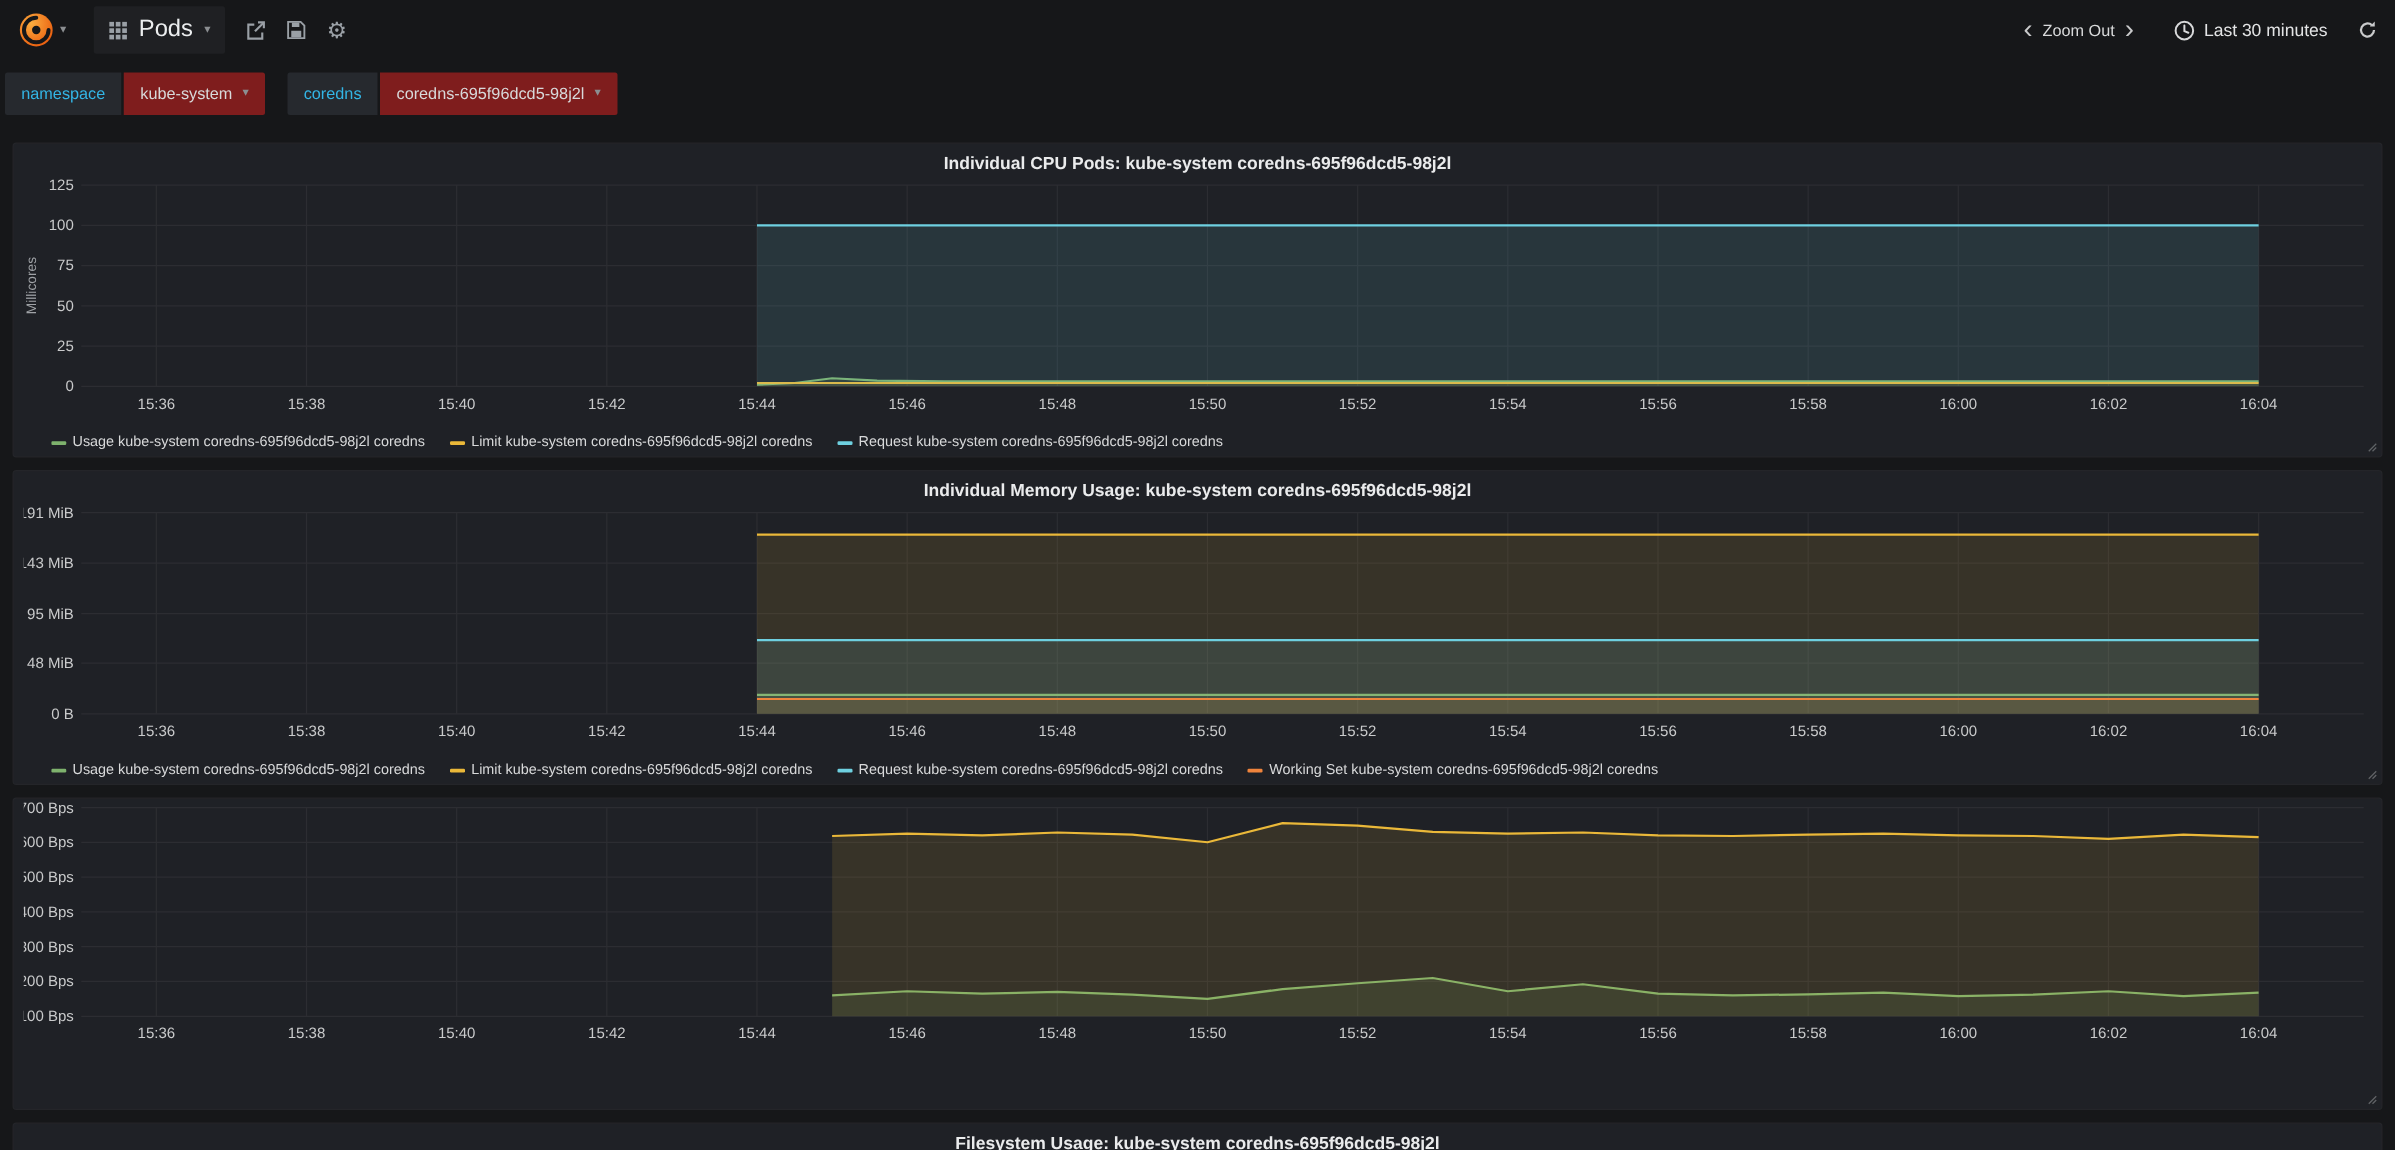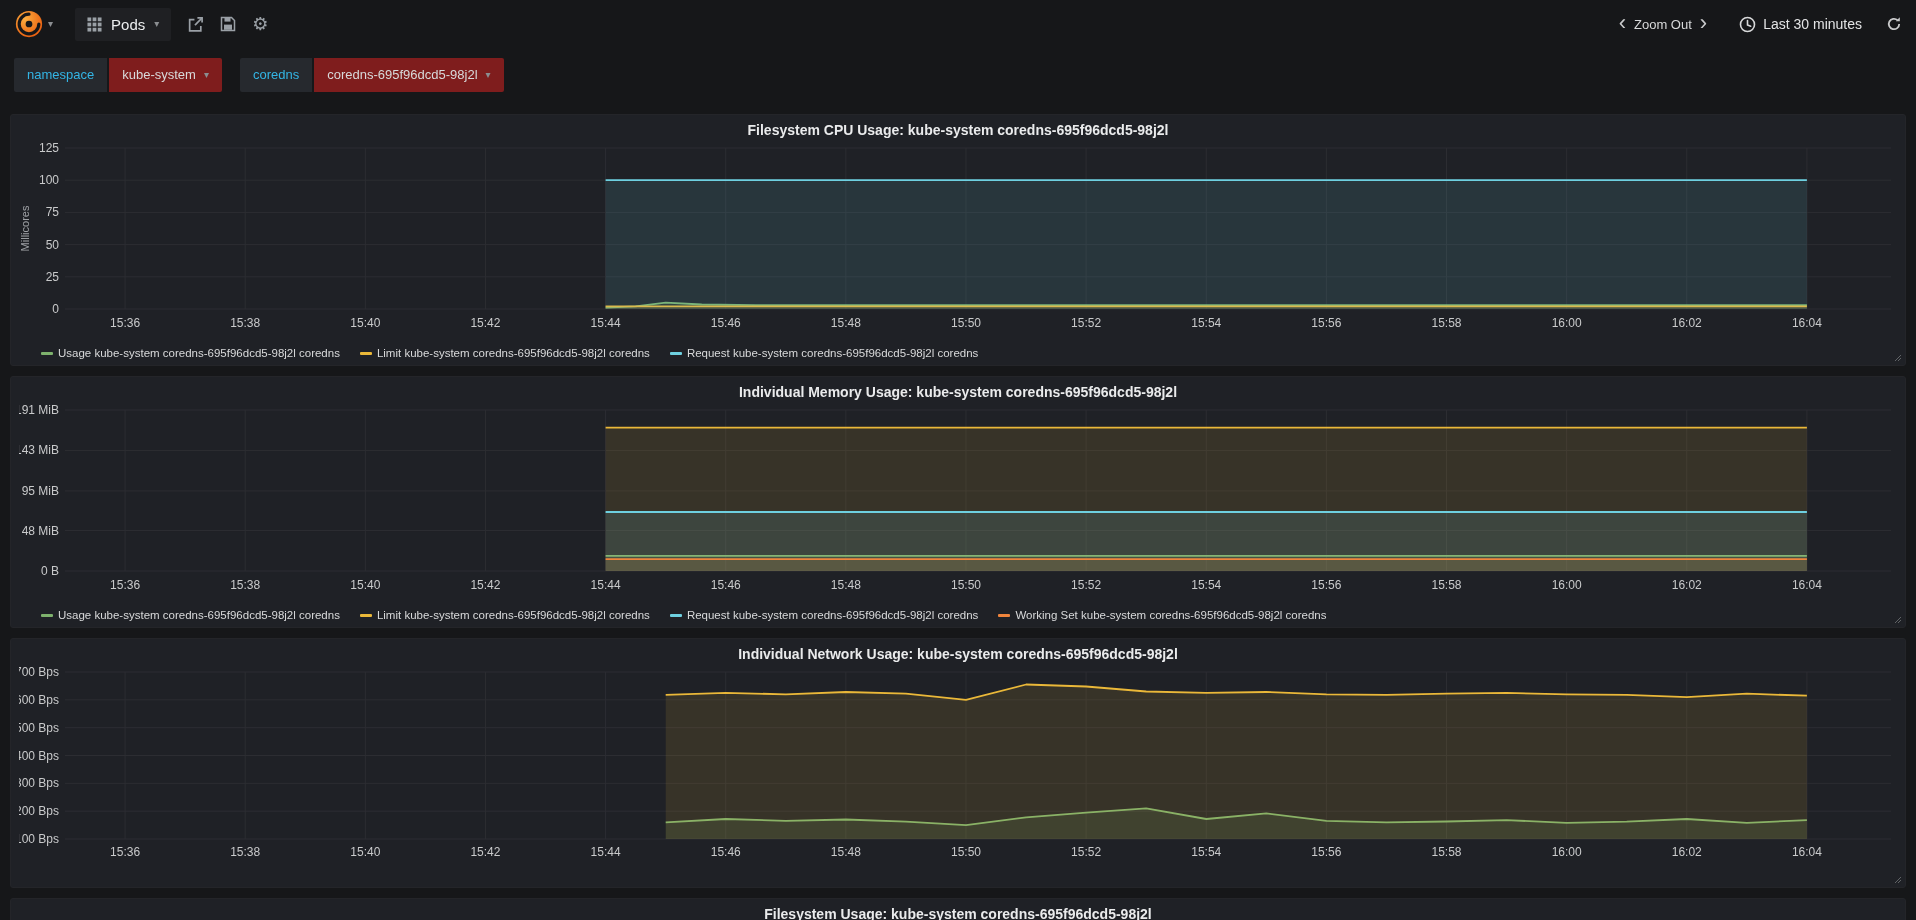--- a/index.html
+++ b/index.html
@@ -10,32 +10,32 @@
     position:relative;
   }
   svg{font-family:"Liberation Sans",sans-serif;}
 
   
   .navbar{height:48px;display:flex;align-items:center;padding:0 14px;background:#161719;}
   .logo-group{display:flex;align-items:center;gap:4px;cursor:pointer;}
   .caret{color:#8b8e91;font-size:10px;line-height:1;}
   .dash-title{display:flex;align-items:center;gap:9px;margin-left:22px;background:#1f2023;
     padding:8px 12px;border-radius:2px;cursor:pointer;}
-  .dash-title .title{color:#eceeef;font-size:15px;font-weight:500;}
+  .dash-title .title{color:#eceeef;font-size:19px;font-weight:500;}
   .nav-icon{margin-left:16px;display:flex;align-items:center;color:#9aa0a6;cursor:pointer;}
   .nav-icon .glyph{font-size:18px;line-height:1;color:#9aa0a6;}
   .spacer{flex:1;}
   .chev{font-size:22px;color:#c9cacb;padding:0 6px;cursor:pointer;line-height:1;margin-top:-3px;}
   .zoom-out{font-size:13px;color:#d8d9da;cursor:pointer;padding:0 2px;}
   .time-picker{display:flex;align-items:center;gap:7px;margin-left:26px;cursor:pointer;}
   .time-picker .label{font-size:14px;font-weight:500;color:#e3e4e5;}
   .refresh-btn{margin-left:24px;}
 
   
-  .submenu{display:flex;gap:18px;padding:10px 14px;}
+  .submenu{display:flex;gap:18px;padding:10px 4px;}
   .var-group{display:flex;}
   .var-label{background:#26292e;color:#33b5e5;font-size:13px;line-height:34px;padding:0 13px;
     border-radius:2px 0 0 2px;margin-right:2px;}
   .var-value{background:#7f1d1d;color:#d8d9da;font-size:13px;line-height:34px;padding:0 13px;
     border-radius:0 2px 2px 0;cursor:pointer;display:flex;align-items:center;gap:8px;}
 
   
   .dashboard{padding:12px 10px 0;position:relative;}
   .panel{background:#1f2126;border:1px solid #242529;border-radius:3px;margin-bottom:10px;
     padding:2px 8px 0;position:relative;box-sizing:border-box;}
@@ -143,21 +143,21 @@
     <span class="var-value">
       <span>coredns-695f96dcd5-98j2l</span>
       <span class="caret">▾</span>
     </span>
   </div>
 </div>
 
 <div class="dashboard">
 
   <div class="panel h1">
-    <div class="panel-title">Filesystem CPU Usage: kube-system coredns-695f96dcd5-98j2l</div>
+    <div class="panel-title">Individual CPU Pods: kube-system coredns-695f96dcd5-98j2l</div>
     <svg class="chart" width="1880" height="200">
         <line x1="106.06578947368425" x2="106.06578947368425" y1="5" y2="166" class="grid"></line>
         <text x="106.06578947368425" y="184" class="xlab" text-anchor="middle">15:36</text>
         <line x1="226.19736842105277" x2="226.19736842105277" y1="5" y2="166" class="grid"></line>
         <text x="226.19736842105277" y="184" class="xlab" text-anchor="middle">15:38</text>
         <line x1="346.32894736842127" x2="346.32894736842127" y1="5" y2="166" class="grid"></line>
         <text x="346.32894736842127" y="184" class="xlab" text-anchor="middle">15:40</text>
         <line x1="466.46052631578976" x2="466.46052631578976" y1="5" y2="166" class="grid"></line>
         <text x="466.46052631578976" y="184" class="xlab" text-anchor="middle">15:42</text>
         <line x1="586.5921052631583" x2="586.5921052631583" y1="5" y2="166" class="grid"></line>
@@ -290,21 +290,20 @@
           <span class="legend-swatch" style="background: rgb(239, 132, 60);"></span>
           <span>Working Set kube-system coredns-695f96dcd5-98j2l coredns</span>
         </span>
       </div>
     <svg class="resize-handle" width="9" height="9">
       <path d="M2 8L8 2M5 8L8 5" stroke="#606366" stroke-width="1" fill="none"></path>
     </svg>
   </div>
 
   <div class="panel h2">
-    <div class="panel-title">Individual Network Usage: kube-system coredns-695f96dcd5-98j2l</div>
     <svg class="chart" width="1880" height="200">
         <line x1="106.06578947368425" x2="106.06578947368425" y1="5" y2="172" class="grid"></line>
         <text x="106.06578947368425" y="189" class="xlab" text-anchor="middle">15:36</text>
         <line x1="226.19736842105277" x2="226.19736842105277" y1="5" y2="172" class="grid"></line>
         <text x="226.19736842105277" y="189" class="xlab" text-anchor="middle">15:38</text>
         <line x1="346.32894736842127" x2="346.32894736842127" y1="5" y2="172" class="grid"></line>
         <text x="346.32894736842127" y="189" class="xlab" text-anchor="middle">15:40</text>
         <line x1="466.46052631578976" x2="466.46052631578976" y1="5" y2="172" class="grid"></line>
         <text x="466.46052631578976" y="189" class="xlab" text-anchor="middle">15:42</text>
         <line x1="586.5921052631583" x2="586.5921052631583" y1="5" y2="172" class="grid"></line>

